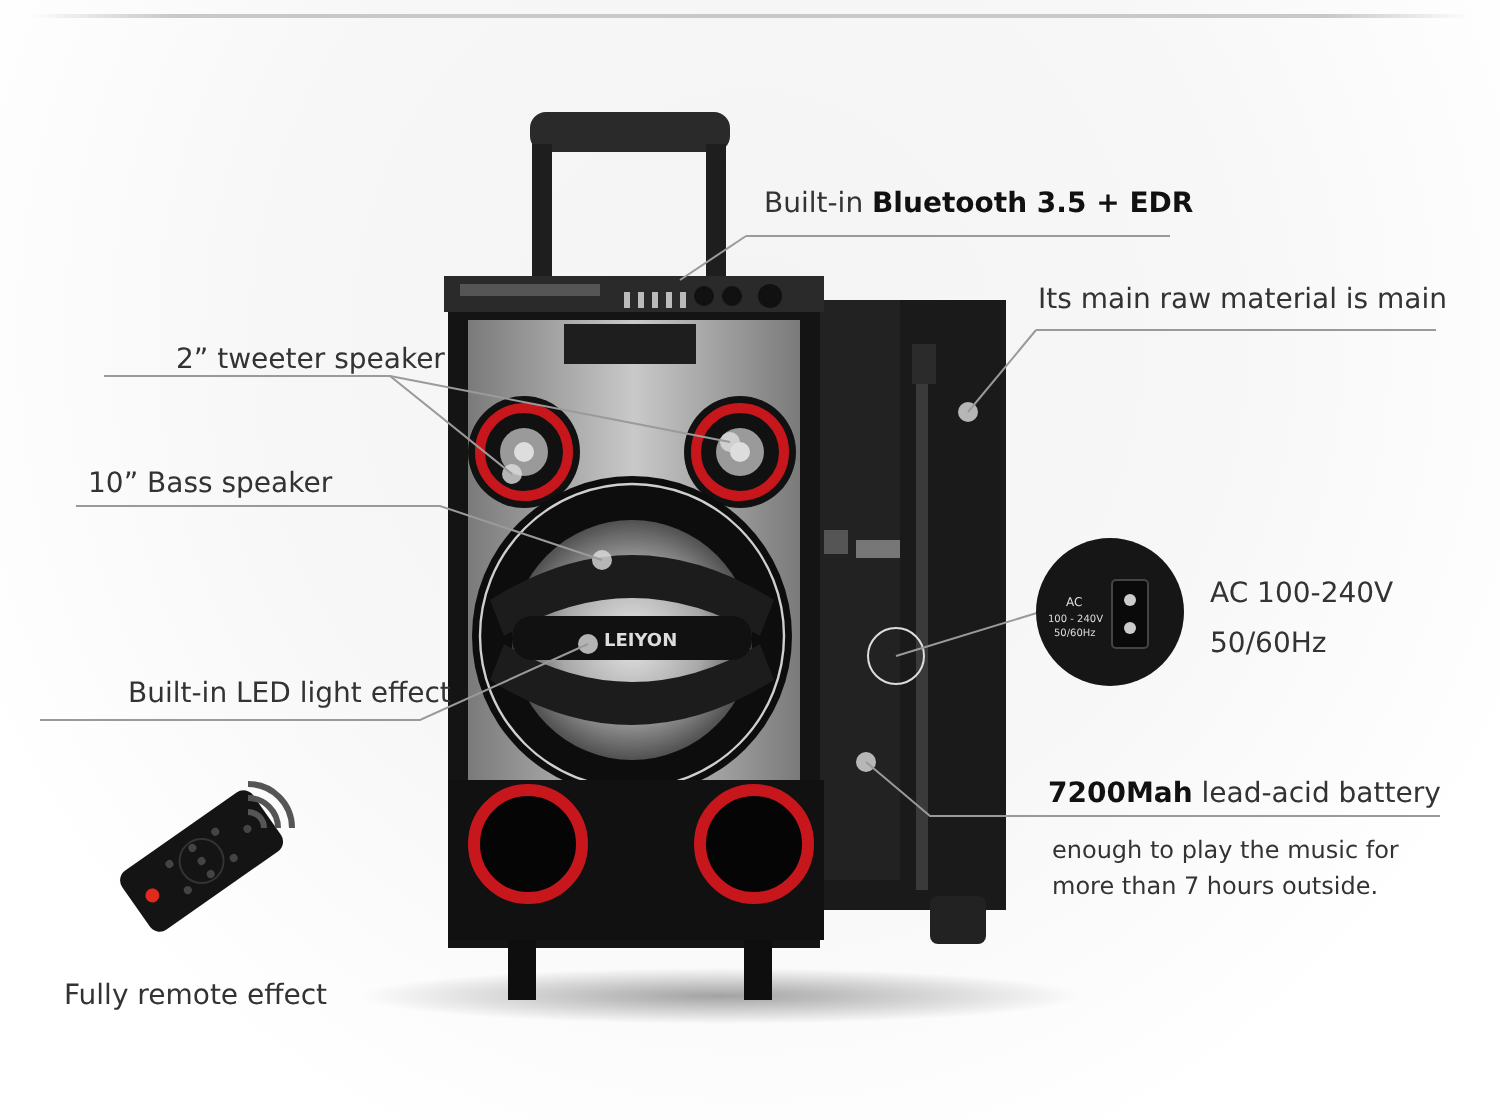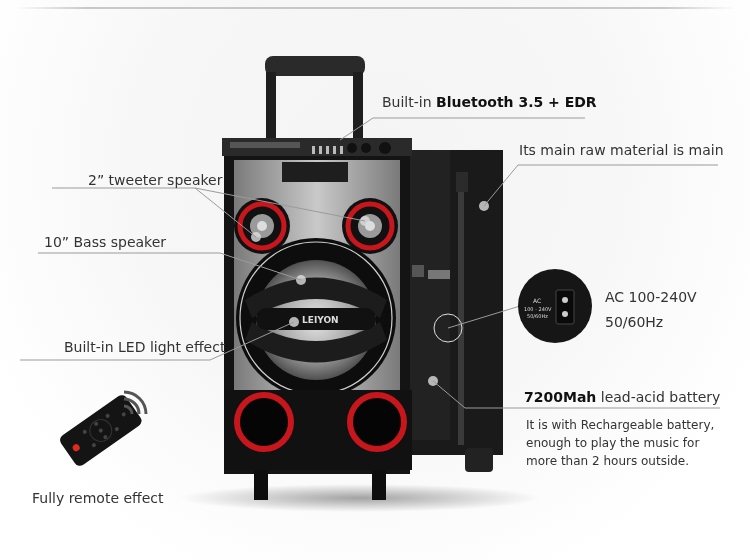--- a/index.html
+++ b/index.html
@@ -161,18 +161,17 @@
 
 <div class="lbl" style="left:28px;top:339px;margin-left:36px;">Built-in LED light effect</div>
 
 <div class="lbl" style="left:605px;top:289px;">AC 100-240V</div>
 <div class="lbl" style="left:605px;top:314px;">50/60Hz</div>
 
 <div class="lbl" style="left:524px;top:389px;">
   <b style="font-weight:bold;">7200Mah</b><span> lead-acid battery</span>
 </div>
 <div class="lbl small" style="left:526px;top:416px;">
-  <div>It is with Rechargeable battery,</div>
   <div>enough to play the music for</div>
-  <div>more than 2 hours outside.</div>
+  <div>more than 7 hours outside.</div>
 </div>
 
 <div class="lbl" style="left:32px;top:490px;">Fully remote effect</div>
 
 </body></html>

